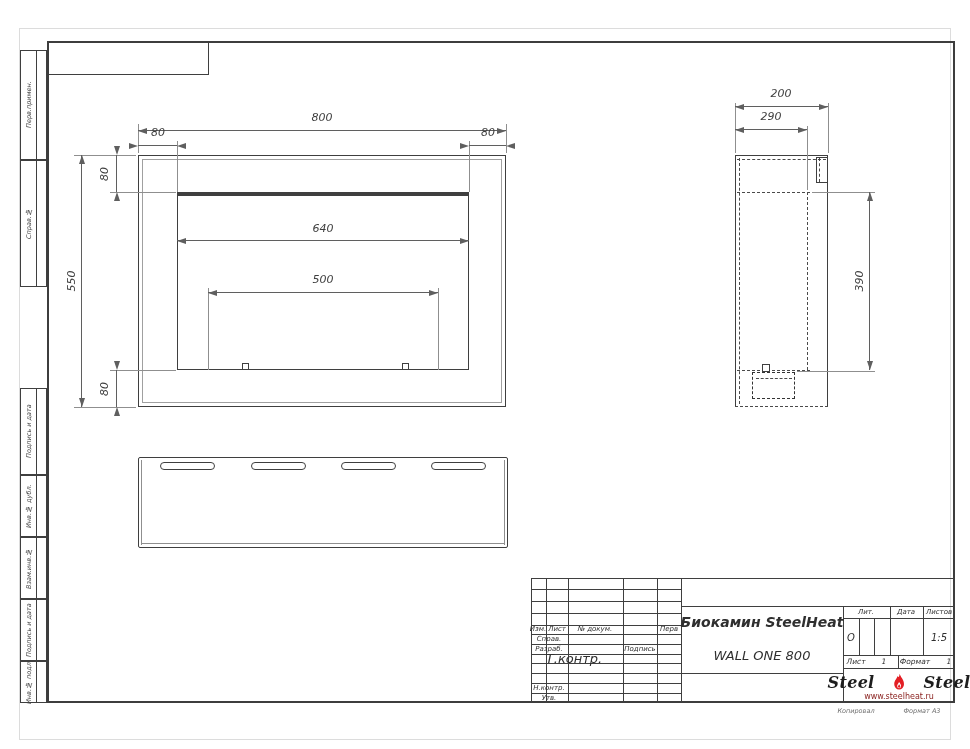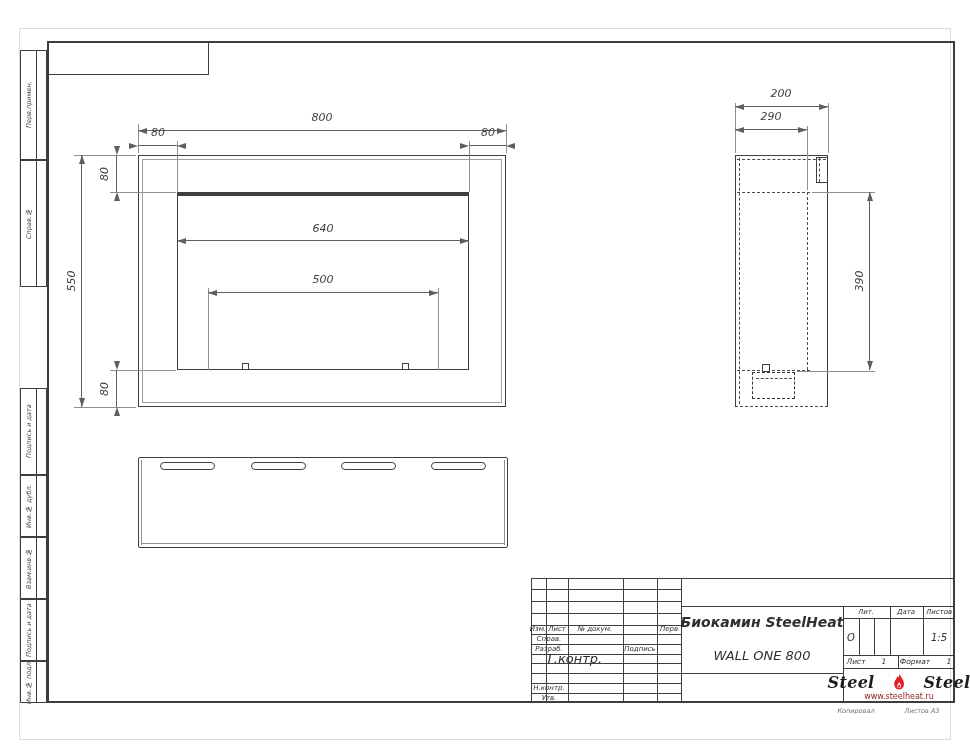--- a/index.html
+++ b/index.html
@@ -212,15 +212,15 @@
         <path fill="#e31e24" d="M13 0c2 7 8 10 8 19a9 10 0 0 1-18 0C3 12 8 9 9 4c1.5 2.5 3 4 4-4z"></path>
         <path fill="#ffffff" d="M12 15c2.5 3 3.5 5 3.5 7.5a3.5 4 0 0 1-7 0C8.5 20 10 18 12 15z"></path>
         <path fill="#e31e24" d="M12 19c1.5 2 2 3 2 4.5a2 2.3 0 0 1-4 0c0-1.5.7-2.7 2-4.5z"></path>
       </svg>
     </span>
     <span class="logo-word">Steel</span>
   </div>
   <div class="tbtxt" style="left:899px;top:696px;font-size:8px;font-style:normal;color:#8b2320;">www.steelheat.ru</div>
 
   <div class="tbtxt" style="left:856px;top:711px;font-size:6.5px;color:#6e6e6e;">Копировал</div>
-  <div class="tbtxt" style="left:922px;top:711px;font-size:6.5px;color:#6e6e6e;">Листов А3</div>
+  <div class="tbtxt" style="left:922px;top:711px;font-size:6.5px;color:#6e6e6e;">Формат А3</div>
 
 </div>
 
 </body></html>

